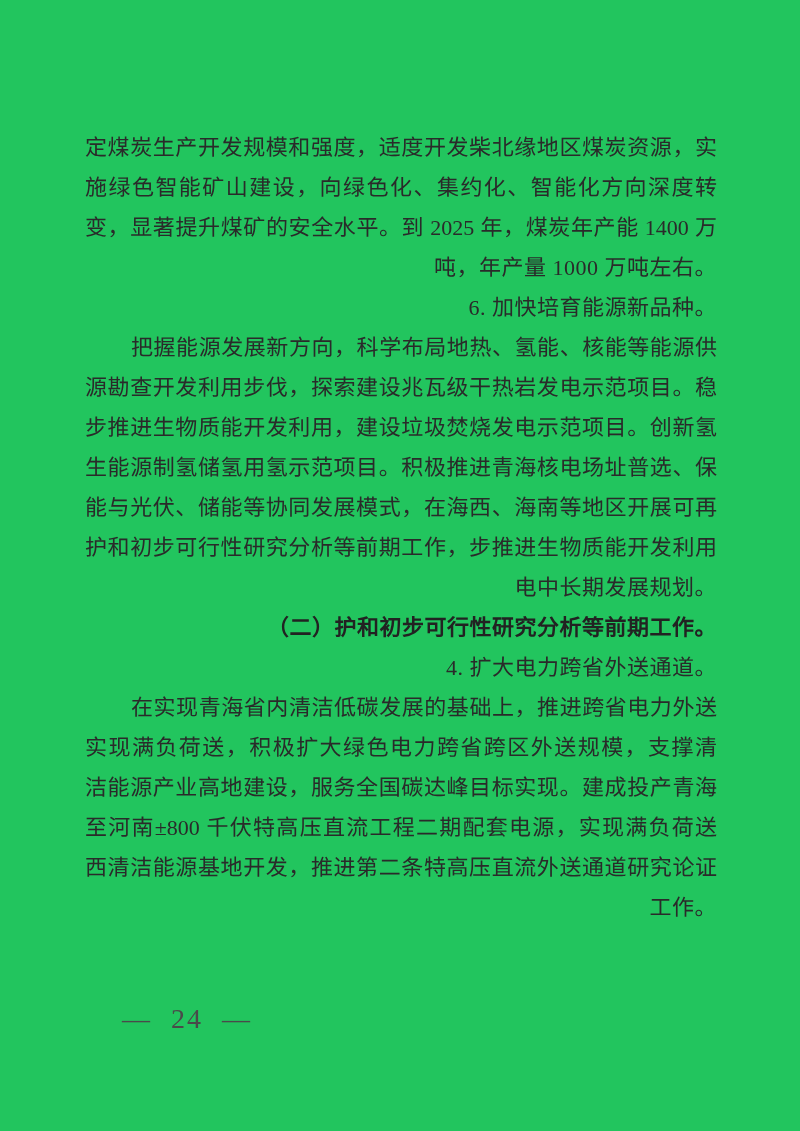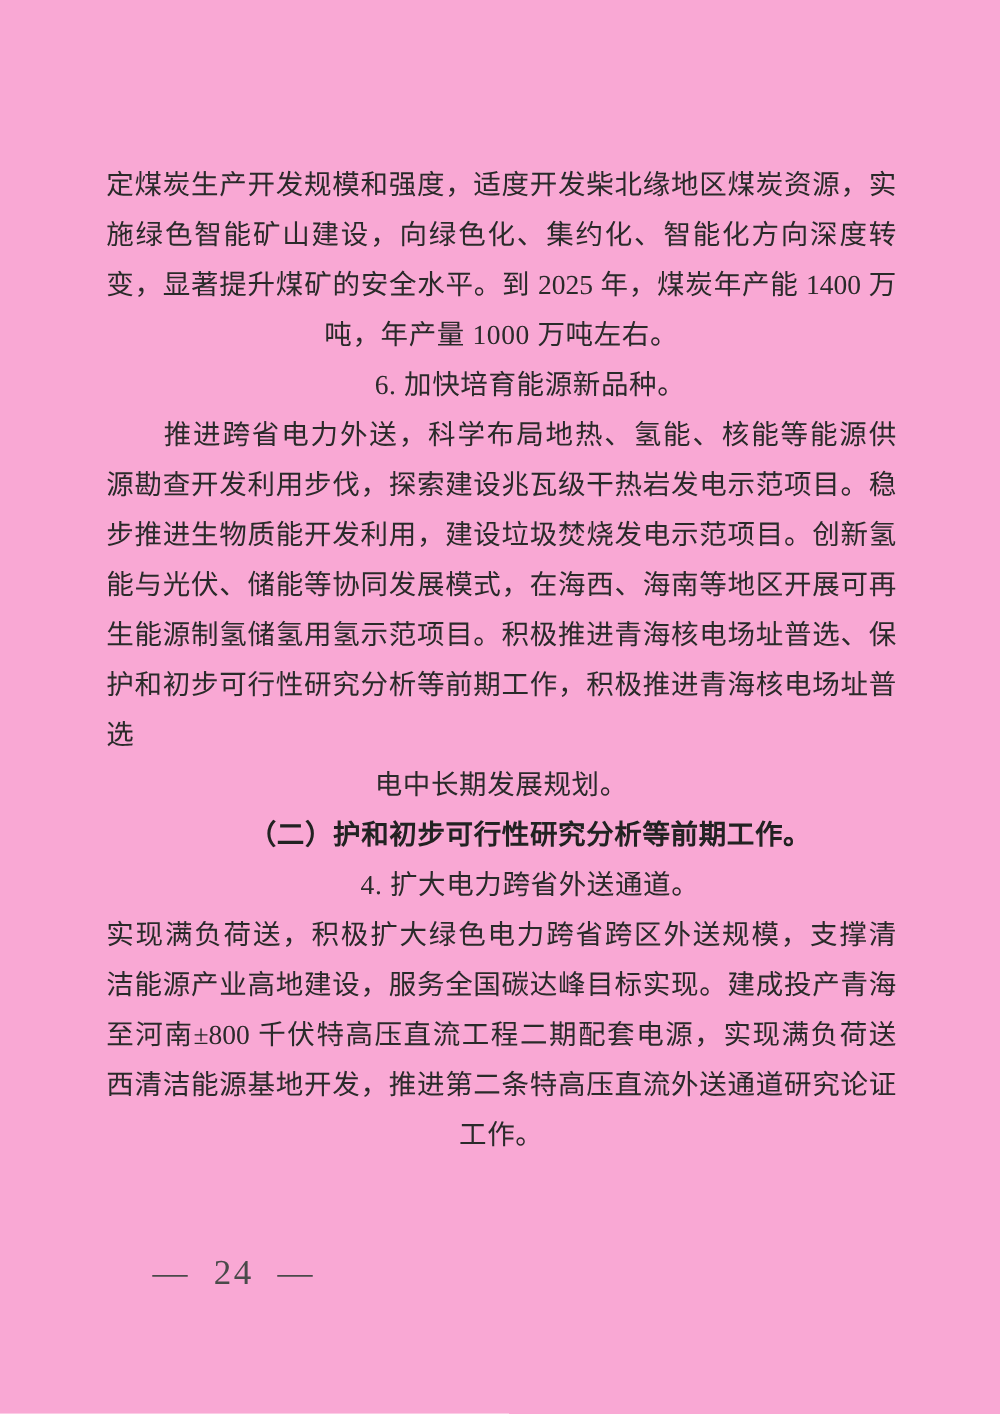--- a/index.html
+++ b/index.html
@@ -4,38 +4,38 @@
 <style>
   html, body {
     margin: 0;
     padding: 0;
     background: #ffffff;
   }
   .page {
     position: relative;
     width: 800px;
     height: 1131px;
-    background: #f9a8d4;
+    background: #22c55e;
     overflow: hidden;
     font-family: "Liberation Serif", "DejaVu Serif", serif;
     color: #2a2a2a;
   }
   .content {
     position: absolute;
     top: 128px;
     left: 85px;
     width: 632px;
   }
   .para { margin: 0; }
   .line {
     font-size: 22px;
     line-height: 40px;
     white-space: nowrap;
     letter-spacing: 0.5px;
-    text-align: center;
+    text-align: right;
   }
   .line.fill {
     white-space: normal;
     text-align: justify;
     text-align-last: justify;
     letter-spacing: 0;
   }
   .line.indent {
     padding-left: 46px;
   }
@@ -61,35 +61,36 @@
       <div class="para body">
         <div class="line fill">定煤炭生产开发规模和强度，适度开发柴北缘地区煤炭资源，实</div>
         <div class="line fill">施绿色智能矿山建设，向绿色化、集约化、智能化方向深度转</div>
         <div class="line fill">变，显著提升煤矿的安全水平。到 2025 年，煤炭年产能 1400 万</div>
         <div class="line">吨，年产量 1000 万吨左右。</div>
       </div>
       <div class="para body">
         <div class="line indent">6. 加快培育能源新品种。</div>
       </div>
       <div class="para body">
-        <div class="line fill indent">推进跨省电力外送，科学布局地热、氢能、核能等能源供</div>
+        <div class="line fill indent">把握能源发展新方向，科学布局地热、氢能、核能等能源供</div>
         <div class="line fill">源勘查开发利用步伐，探索建设兆瓦级干热岩发电示范项目。稳</div>
         <div class="line fill">步推进生物质能开发利用，建设垃圾焚烧发电示范项目。创新氢</div>
+        <div class="line fill">生能源制氢储氢用氢示范项目。积极推进青海核电场址普选、保</div>
         <div class="line fill">能与光伏、储能等协同发展模式，在海西、海南等地区开展可再</div>
-        <div class="line fill">生能源制氢储氢用氢示范项目。积极推进青海核电场址普选、保</div>
-        <div class="line fill">护和初步可行性研究分析等前期工作，积极推进青海核电场址普选</div>
+        <div class="line fill">护和初步可行性研究分析等前期工作，步推进生物质能开发利用</div>
         <div class="line">电中长期发展规划。</div>
       </div>
       <div class="para heading">
         <div class="line indent">（二）护和初步可行性研究分析等前期工作。</div>
       </div>
       <div class="para body">
         <div class="line indent">4. 扩大电力跨省外送通道。</div>
       </div>
       <div class="para body">
+        <div class="line fill indent">在实现青海省内清洁低碳发展的基础上，推进跨省电力外送</div>
         <div class="line fill">实现满负荷送，积极扩大绿色电力跨省跨区外送规模，支撑清</div>
         <div class="line fill">洁能源产业高地建设，服务全国碳达峰目标实现。建成投产青海</div>
         <div class="line fill">至河南±800 千伏特高压直流工程二期配套电源，实现满负荷送</div>
         <div class="line fill">西清洁能源基地开发，推进第二条特高压直流外送通道研究论证</div>
         <div class="line">工作。</div>
       </div>
     </div>
   <div class="footer">
     <span>— 24 —</span>
   </div>

